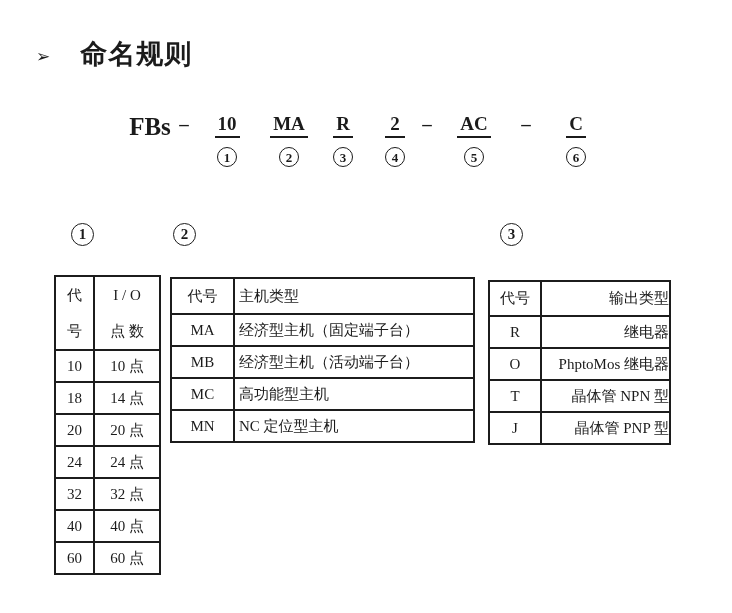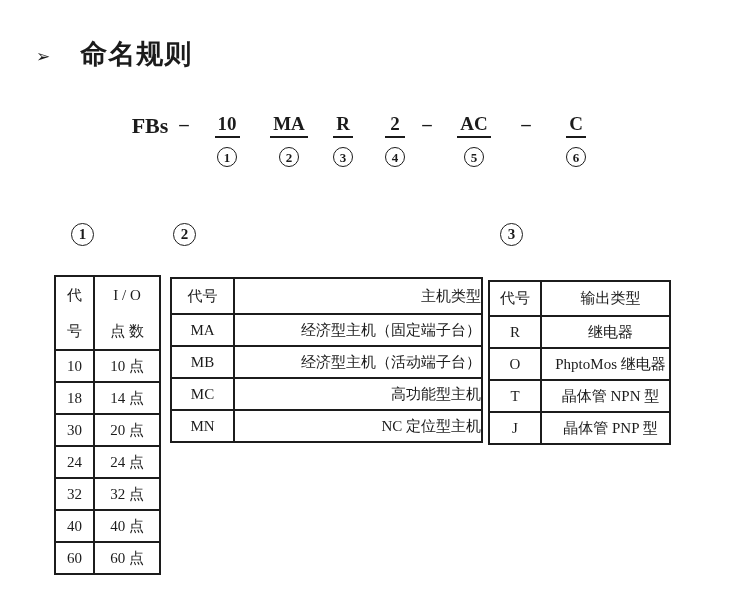--- a/index.html
+++ b/index.html
@@ -22,21 +22,21 @@
   .title-text{
     margin-left:30px;
     font-size:27px;font-weight:bold;
     letter-spacing:1px;
   }
 
   
   .model-line{position:absolute;left:0;top:0;width:732px;height:200px;}
   .code-prefix{
     position:absolute;left:128px;top:113px;width:44px;
-    font-size:22px;font-weight:bold;text-align:center;
+    font-size:25px;font-weight:bold;text-align:center;
   }
   .dash{
     position:absolute;top:113px;width:20px;
     font-size:19px;font-weight:bold;text-align:center;
   }
   .dash1{left:174px;} .dash2{left:417px;} .dash3{left:516px;}
   .code-part{
     position:absolute;top:113px;width:50px;
     display:flex;flex-direction:column;align-items:center;
   }
@@ -77,27 +77,27 @@
     overflow:visible;
   }
   .t-io{left:54px;top:275px;}
   .t-io td.c-code{width:37px;}
   .t-io td.c-desc{width:64px;margin-left:47px;}
   .t-io tr.hdr td{height:70px;white-space:pre-line;line-height:2.4;}
   .t-io tr.row td{height:30px;white-space:nowrap;}
 
   .t-host{left:170px;top:277px;}
   .t-host td.c-code{width:61px;}
-  .t-host td.c-desc{width:234px;text-align:right;padding-left:12px;}
+  .t-host td.c-desc{width:234px;text-align:left;padding-left:4px;}
   .t-host tr.hdr td{height:34px;}
   .t-host tr.row td{height:30px;white-space:nowrap;}
 
   .t-out{left:488px;top:280px;}
   .t-out td.c-code{width:50px;}
-  .t-out td.c-desc{width:117px;text-align:center;padding-left:10px;}
+  .t-out td.c-desc{width:117px;text-align:right;padding-left:10px;}
   .t-out tr.hdr td{height:33px;}
   .t-out tr.row td{height:30px;white-space:nowrap;}
 </style>
 </head>
 <body>
 
 <div class="page">
 
   <div class="title-row">
     <span class="bullet">➢</span>
@@ -154,21 +154,21 @@
     </tr>
     <tr class="row">
       <td class="c-code">10</td>
       <td class="c-desc">10 点</td>
     </tr>
     <tr class="row">
       <td class="c-code">18</td>
       <td class="c-desc">14 点</td>
     </tr>
     <tr class="row">
-      <td class="c-code">30</td>
+      <td class="c-code">20</td>
       <td class="c-desc">20 点</td>
     </tr>
     <tr class="row">
       <td class="c-code">24</td>
       <td class="c-desc">24 点</td>
     </tr>
     <tr class="row">
       <td class="c-code">32</td>
       <td class="c-desc">32 点</td>
     </tr>

